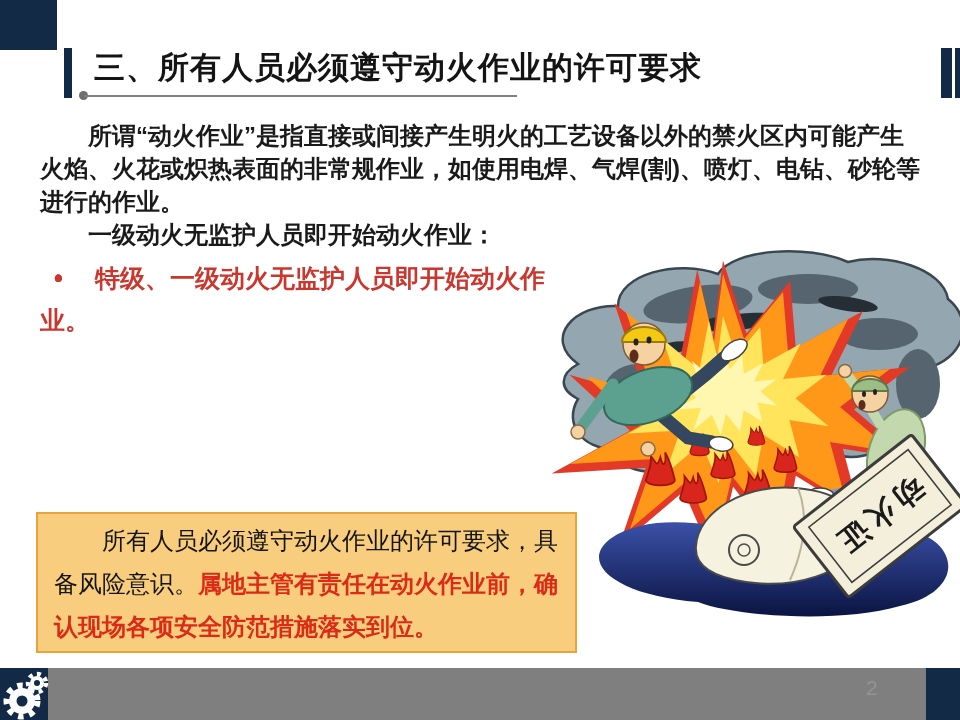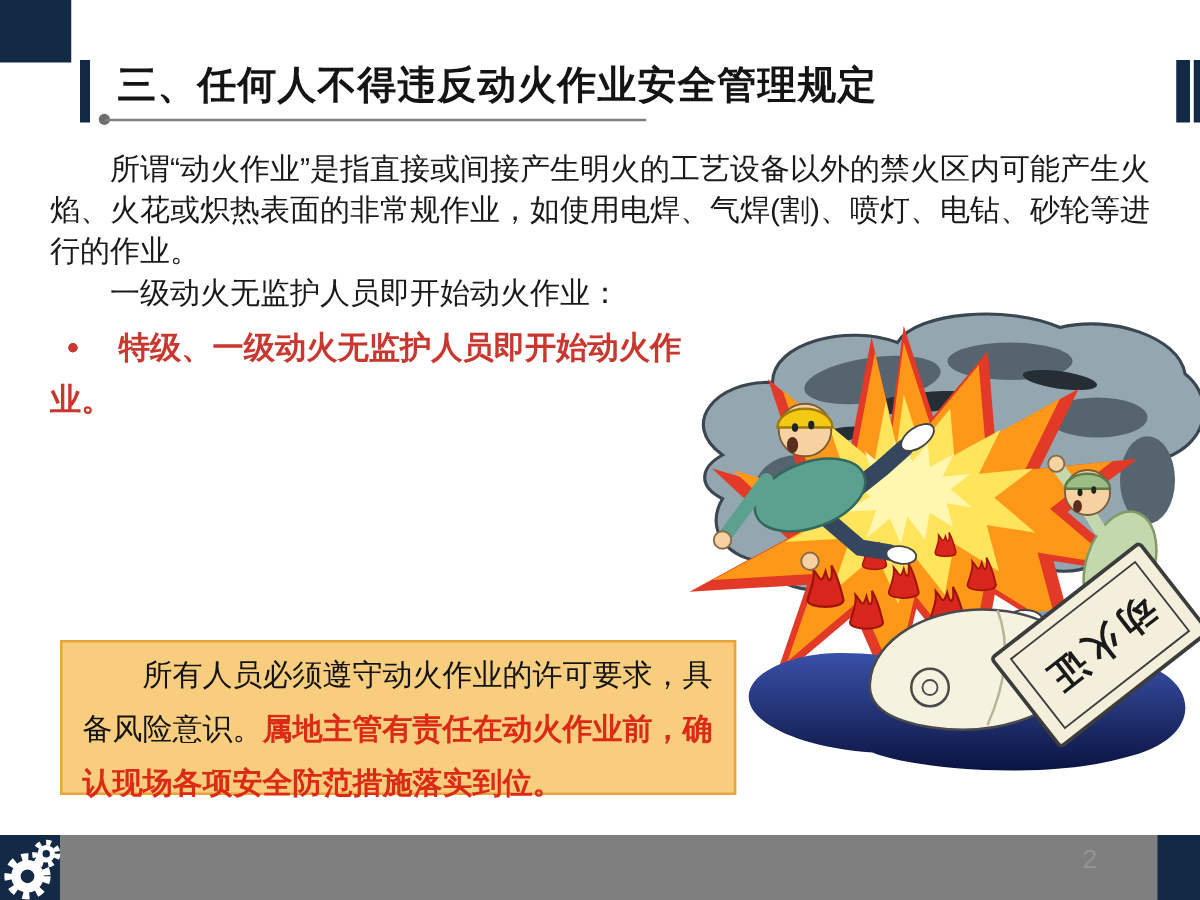--- a/index.html
+++ b/index.html
@@ -20,42 +20,42 @@
   .accent-r2       { left: 955px; top: 48px; width: 5px;  height: 50px; background: #122A46; }
   .page-title {
     left: 94px; top: 47px; width: 840px;
     font-size: 31px; font-weight: 800; letter-spacing: 1px;
     color: #141414; white-space: nowrap;
   }
   .title-underline { left: 84px; top: 95px; width: 433px; height: 2px; background: #808080; }
   .underline-dot   { left: 79px; top: 91px; width: 9px; height: 9px; border-radius: 50%; background: #6e6e6e; }
 
   
-  .intro-wrap { left: 40px; top: 119px; width: 880px; }
+  .intro-wrap { left: 40px; top: 119px; width: 880px; font-weight: bold; }
   .intro-wrap p {
     font-size: 24px; line-height: 33px; color: #1a1a1a;
     text-indent: 2em;
   }
 
   
   .bullets { left: 40px; top: 257px; width: 548px; list-style: none; }
   .bullet-item {
     position: relative;
     font-size: 25px; line-height: 42px;
     color: #C9372E; font-weight: 600;
     text-indent: 55px;
   }
   .bullet-dot {
     position: absolute; left: 14px; top: 0;
     text-indent: 0; font-weight: 700;
   }
 
   
   .callout {
-    left: 48px; top: 512px; width: 541px; height: 124px;
+    left: 36px; top: 512px; width: 541px; height: 141px;
     background: #F8CD7E; border: 2px solid #E8A33D;
     padding: 5px 16px 0 16px;
     font-size: 24px; line-height: 43px;
     text-indent: 2em;
   }
   .callout .c-black { color: #141414; }
   .callout .c-red   { color: #DB2B17; font-weight: 600; }
 
   
   .illustration { left: 548px; top: 244px; width: 412px; height: 392px; }
@@ -65,21 +65,21 @@
   .footer-navy-left  { left: 0; top: 668px; width: 48px; height: 52px; background: #122A46; }
   .footer-navy-right { left: 926px; top: 668px; width: 34px; height: 52px; background: #122A46; }
   .page-number { left: 866px; top: 676px; font-size: 21px; color: #949494; }
   .gear-svg { position: absolute; left: 1px; top: 2px; }
 </style>
 </head>
 <body>
 
 <div class="abs corner-block-tl"></div>
 <div class="abs accent-left"></div>
-<h1 class="abs page-title">三、任何人不得违反动火作业安全管理规定</h1>
+<h1 class="abs page-title">三、所有人员必须遵守动火作业的许可要求</h1>
 <div class="abs underline-dot"></div>
 <div class="abs title-underline"></div>
 <div class="abs accent-r1"></div>
 <div class="abs accent-r2"></div>
 
 <div class="abs intro-wrap">
   <p>所谓“动火作业”是指直接或间接产生明火的工艺设备以外的禁火区内可能产生火焰、火花或炽热表面的非常规作业，如使用电焊、气焊(割)、喷灯、电钻、砂轮等进行的作业。</p>
   <p>一级动火无监护人员即开始动火作业：</p>
 </div>
 

